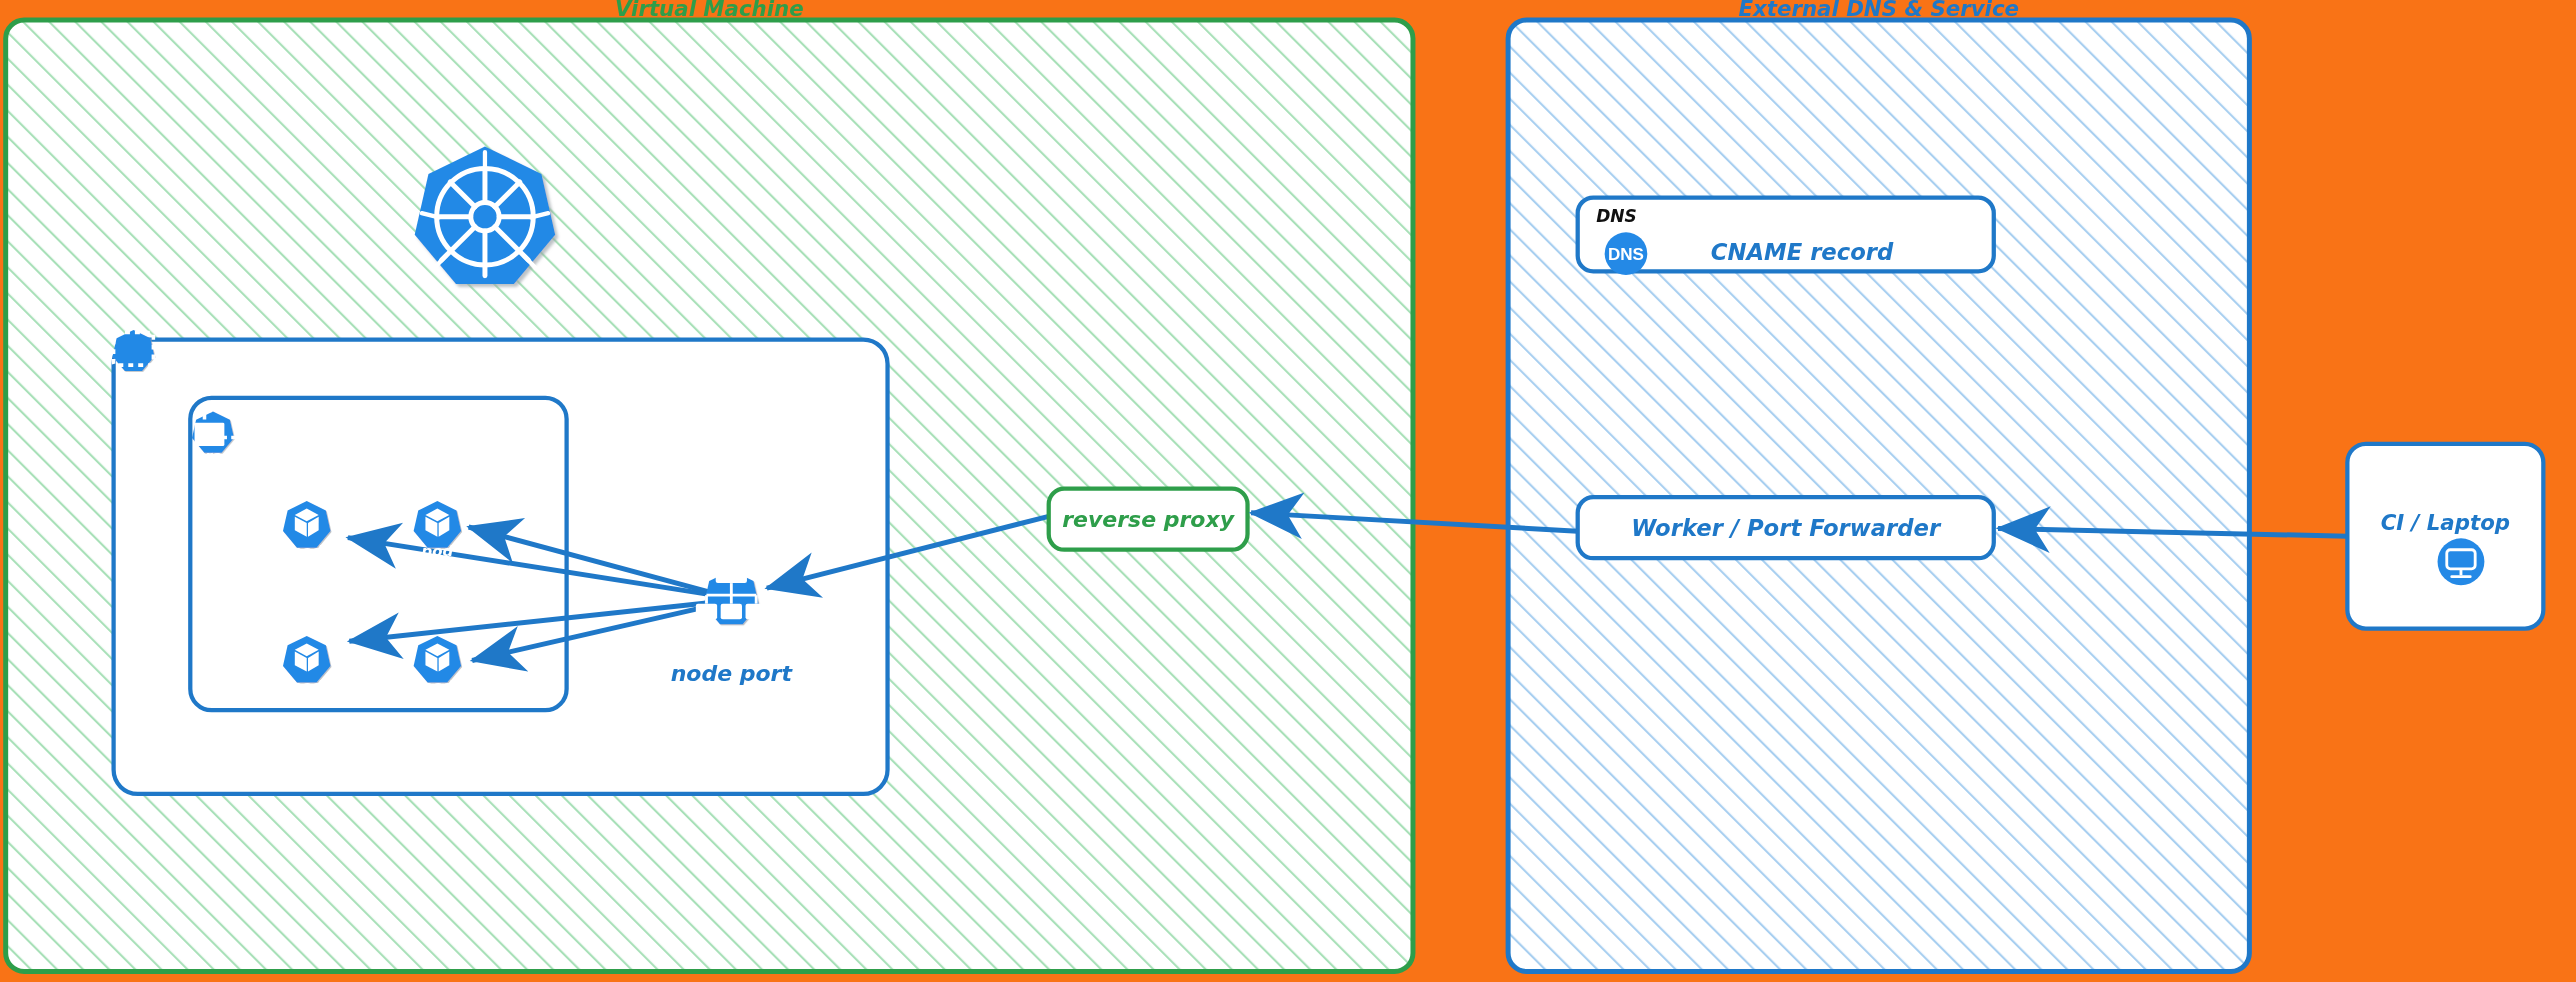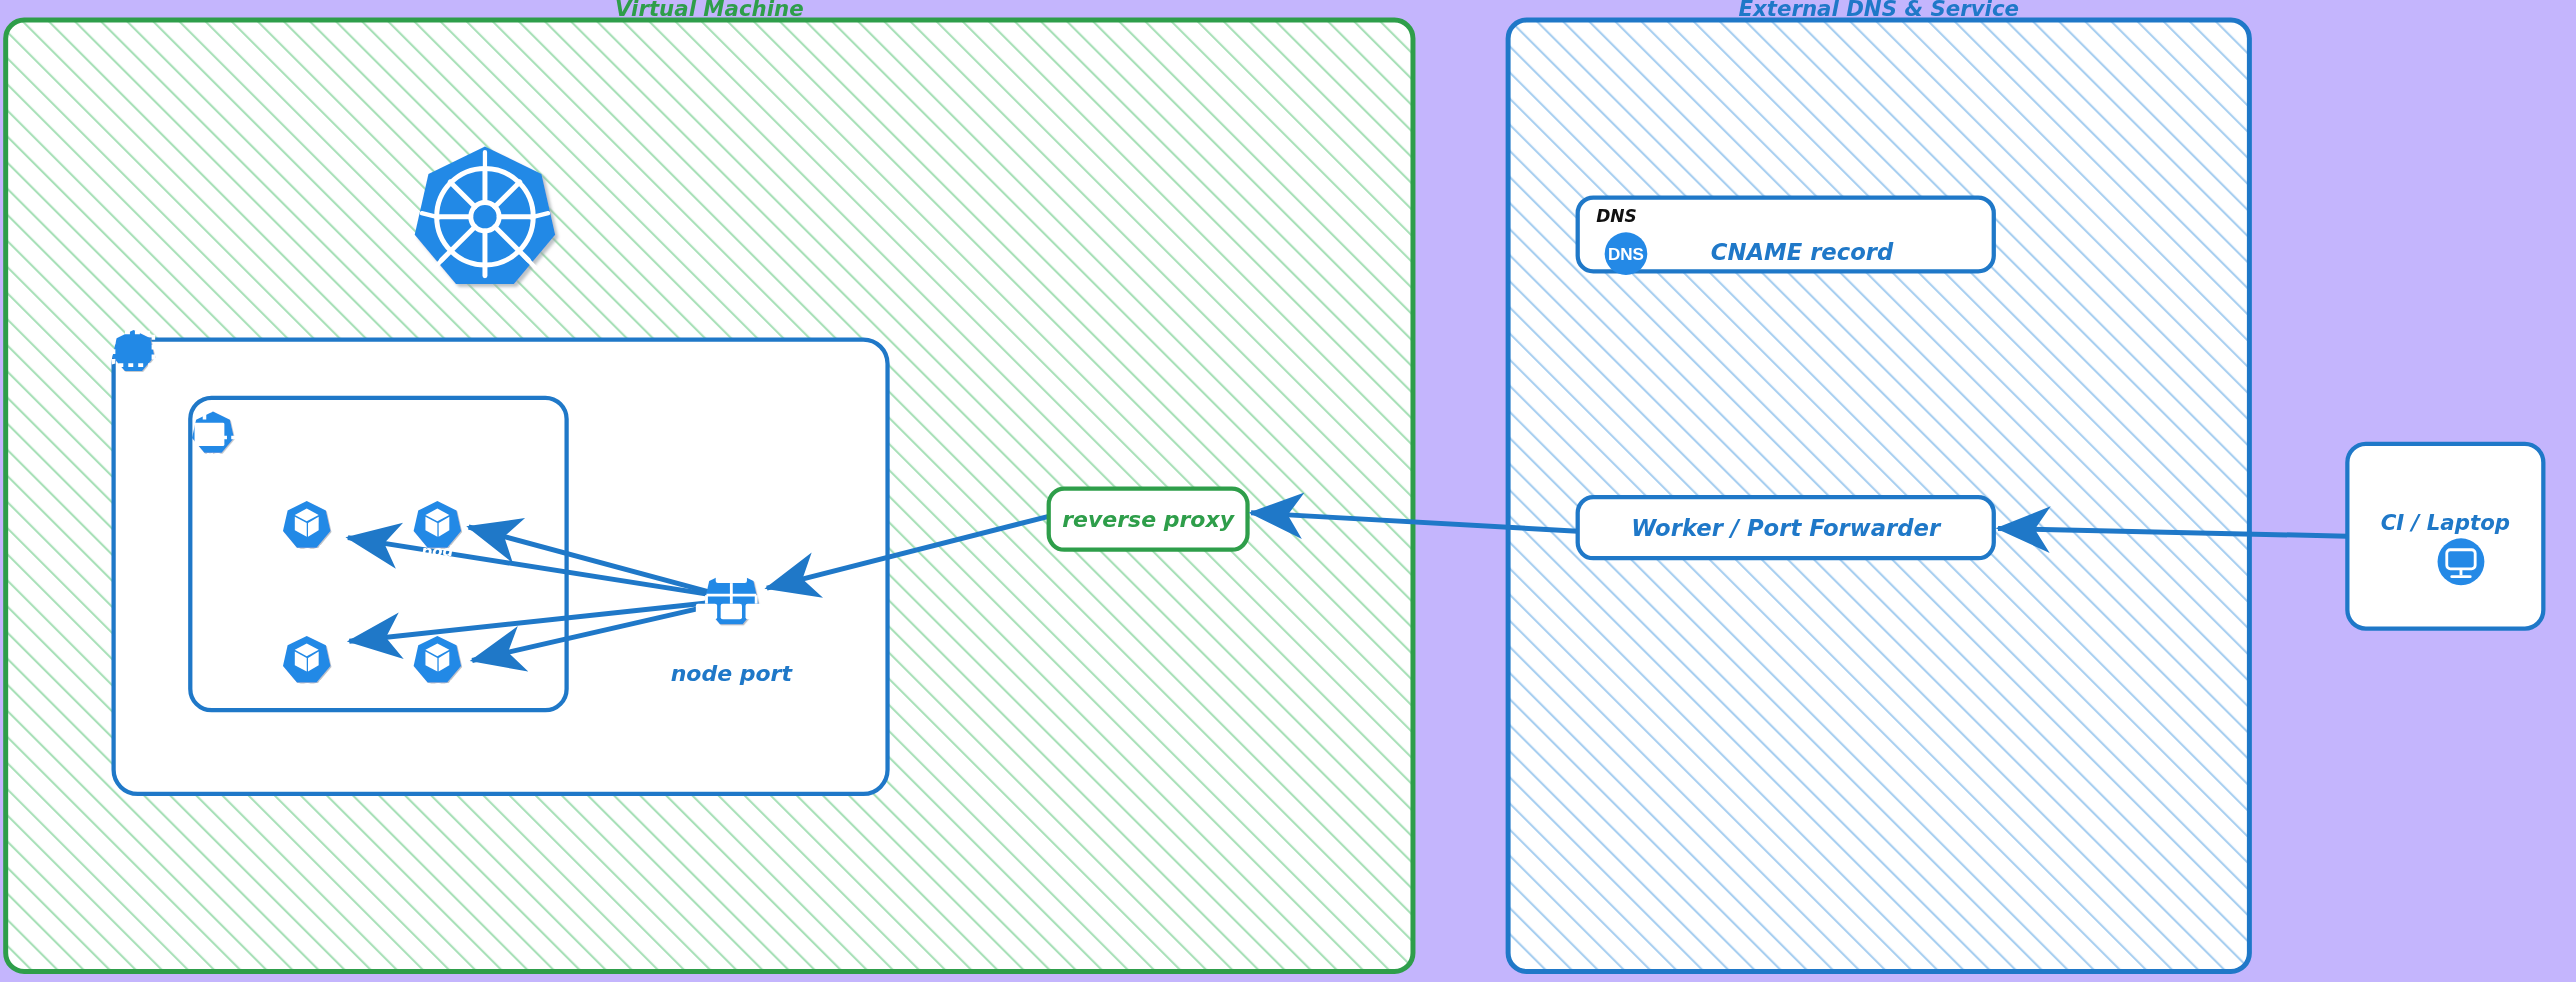--- a/index.html
+++ b/index.html
@@ -8,21 +8,21 @@
     padding: 0;
     background: #ffffff;
   }
   body {
     font-family: "DejaVu Sans", sans-serif;
   }
   #canvas {
     position: relative;
     width: 2576px;
     height: 983px;
-    background: #c4b5fd;
+    background: #f97316;
     overflow: hidden;
   }
   #diagram-svg {
     position: absolute;
     inset: 0;
     width: 2576px;
     height: 983px;
   }
   .hand-text {
     font-family: "DejaVu Sans", sans-serif;

